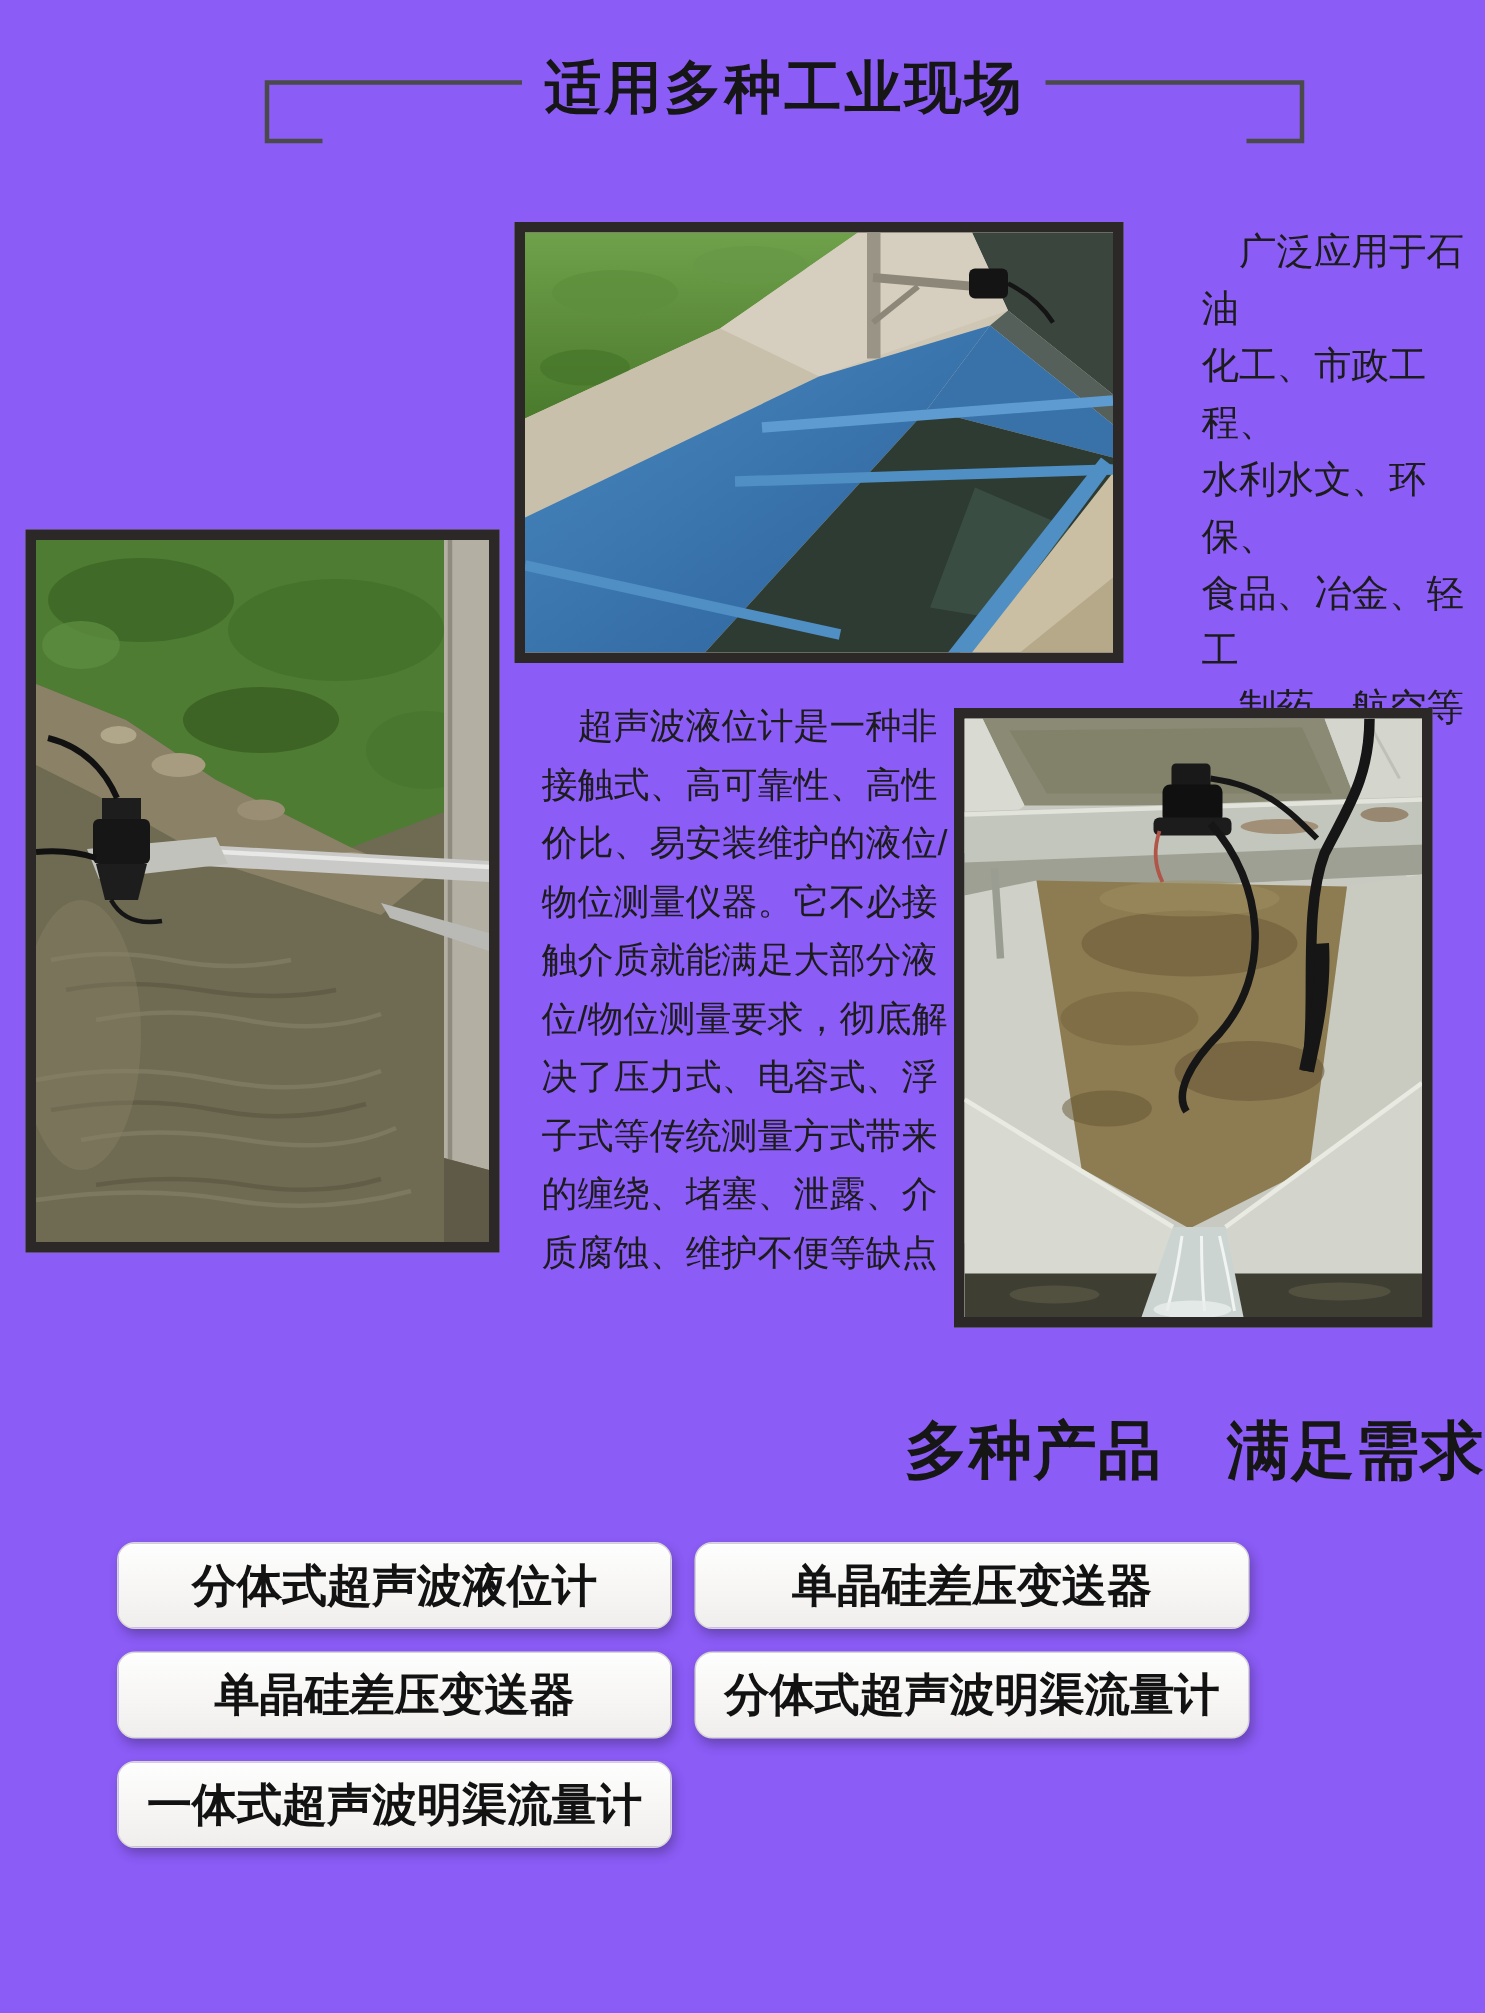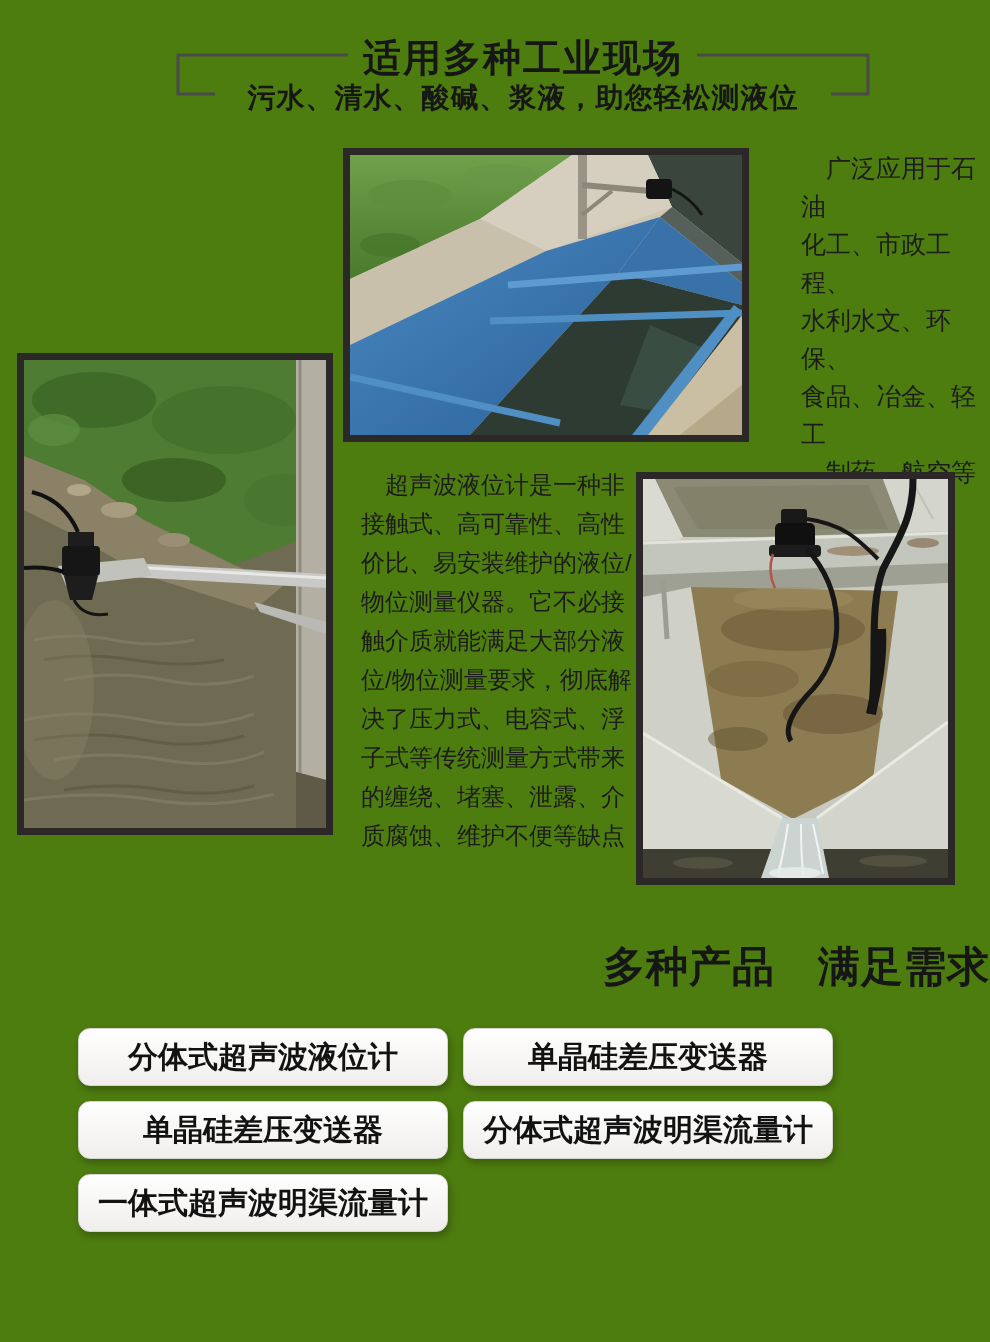--- a/index.html
+++ b/index.html
@@ -1,18 +1,18 @@
 <!DOCTYPE html>
 <html><head>
 <meta charset="utf-8">
 <style>
   html,body{margin:0;padding:0;}
   #page{
     position:relative; width:990px; height:1342px;
-    background:#4d7c0f; color:#161616;
+    background:#8b5cf6; color:#161616;
     font-family:"Liberation Sans", sans-serif;
     overflow:hidden;
   }
   .abs{position:absolute;}
   #header-title{
     left:178px; top:33px; width:690px; text-align:center;
     font-size:38px; font-weight:700; letter-spacing:2px;
   }
   #header-subtitle{
     left:84px; top:79px; width:878px; text-align:center;
@@ -47,21 +47,20 @@
     font-size:30px; font-weight:700; color:#121212;
     cursor:pointer;
   }
 </style>
 </head>
 <body>
 
 <div id="page">
 
   <div id="header-title" class="abs">适用多种工业现场</div>
-  <div id="header-subtitle" class="abs">污水、清水、酸碱、浆液，助您轻松测液位</div>
   <svg id="bracket-svg" class="abs" width="694" height="46" viewBox="0 0 694 46">
     <g fill="none" stroke="#4a4a4a" stroke-width="3">
       <polyline points="172,3 2,3 2,42 39,42"></polyline>
       <polyline points="521,3 692,3 692,42 655,42"></polyline>
     </g>
   </svg>
 
   <div id="photo-flume" class="abs photo">
     <svg viewBox="0 0 392 280" preserveAspectRatio="none">
       <defs>

